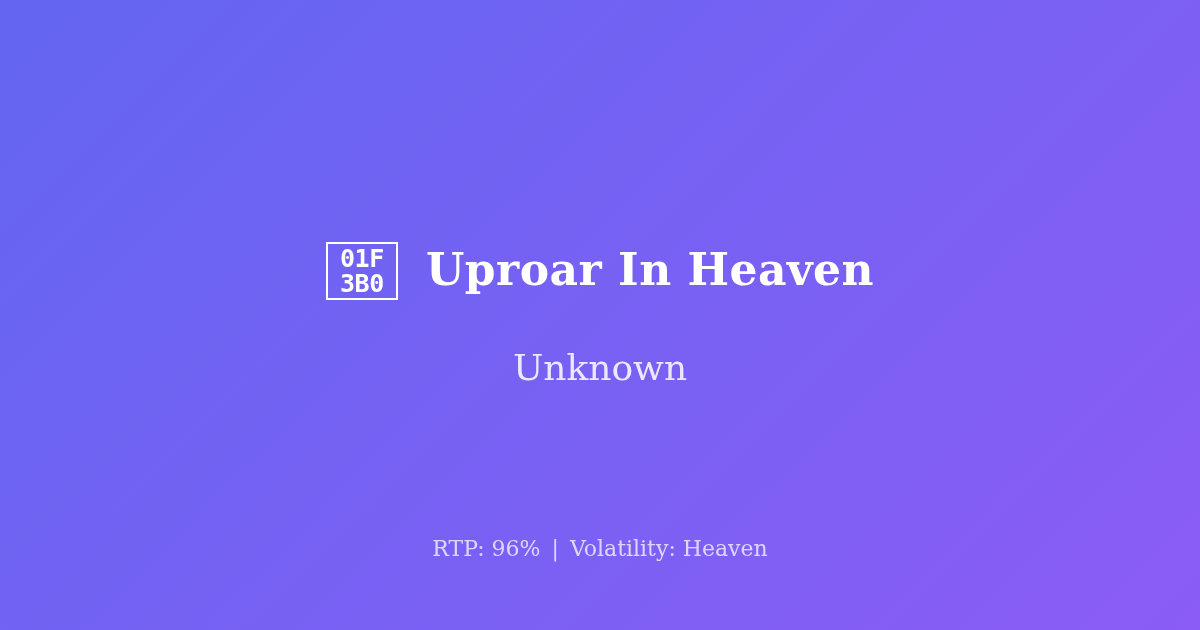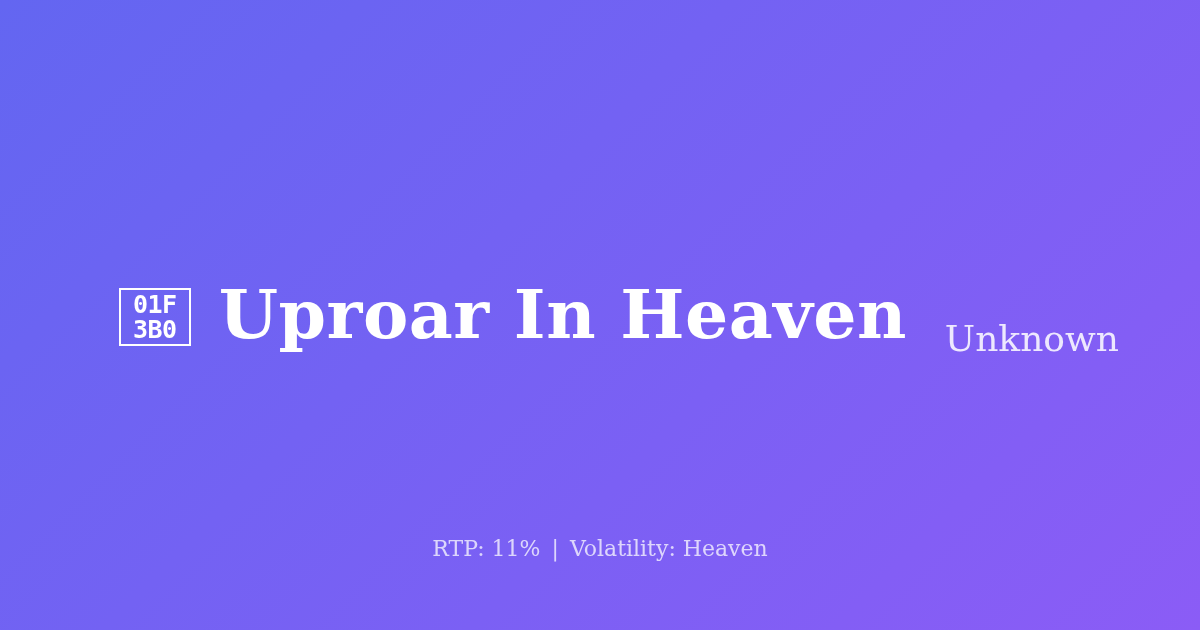--- a/index.html
+++ b/index.html
@@ -23,25 +23,25 @@
     background-image: linear-gradient(135deg, #6366F1 0%, #8B5CF6 100%);
     display: flex;
     flex-direction: column;
     align-items: center;
     justify-content: center;
   }
 
   
   .hero {
     display: flex;
-    flex-direction: row;
+    flex-direction: column;
     align-items: center;
     justify-content: center;
     width: 100%;
-    padding: 0 81px;
+    padding: 0 60px;
   }
 
   .title-row {
     display: flex;
     align-items: center;
     justify-content: center;
     gap: 28px;
     width: 100%;
   }
 
@@ -61,21 +61,21 @@
     font-weight: 700;
     line-height: 1.02;
     letter-spacing: -0.5px;
     position: relative;
     top: 2px;
   }
   .tofu-row { display: block; }
 
   .game-title {
     color: #FFFFFF;
-    font-size: 68px;
+    font-size: 44px;
     font-weight: 700;
     line-height: 1.08;
     letter-spacing: 0.5px;
     white-space: nowrap;
     text-align: right;
   }
 
   .game-subtitle {
     margin-top: 48px;
     color: rgba(255, 255, 255, 0.86);
@@ -115,18 +115,18 @@
 
       <h1 class="game-title">Uproar In Heaven</h1>
 
     </div>
 
     <div class="game-subtitle">Unknown</div>
 
   </div>
 
   <div class="meta-line">
-    <span>RTP: 11%</span>
+    <span>RTP: 96%</span>
     <span class="meta-sep">|</span>
     <span>Volatility: Heaven</span>
   </div>
 
 </div>
 
 </body></html>

